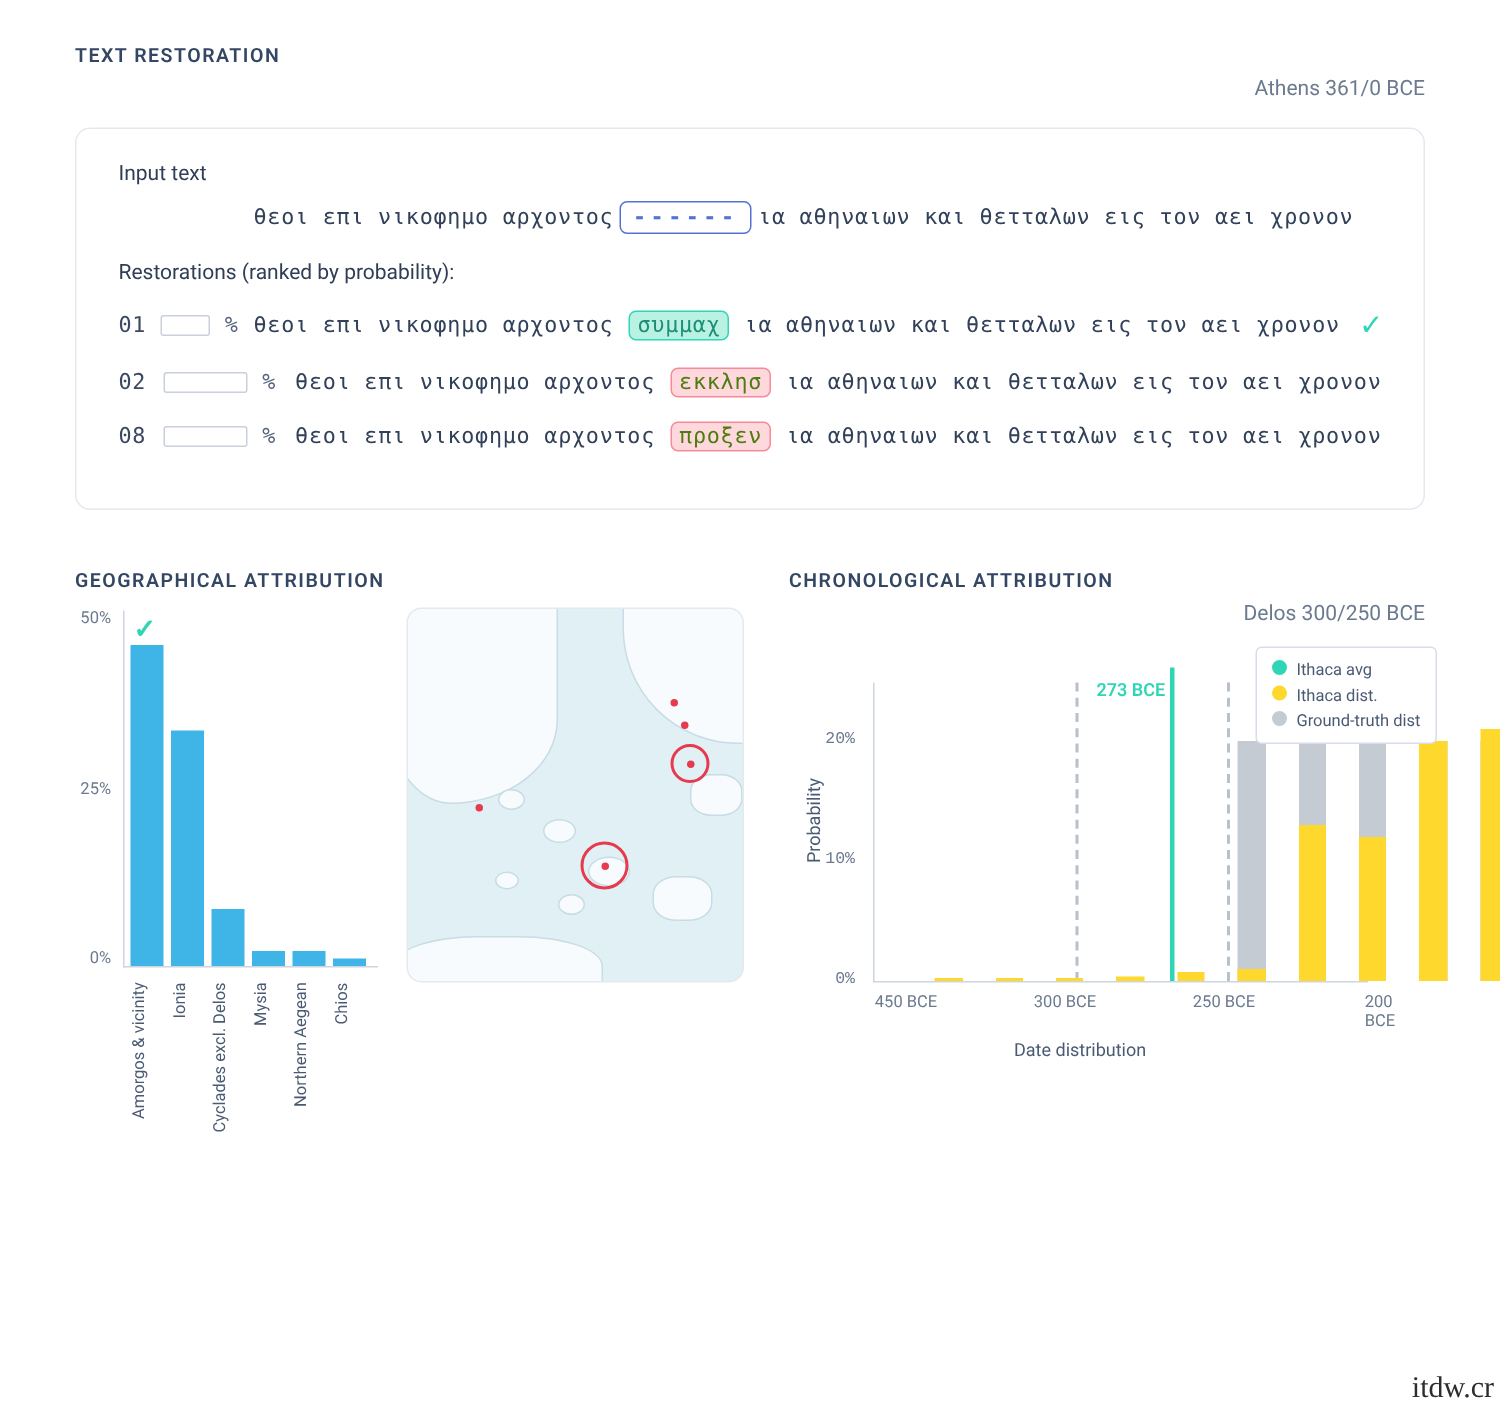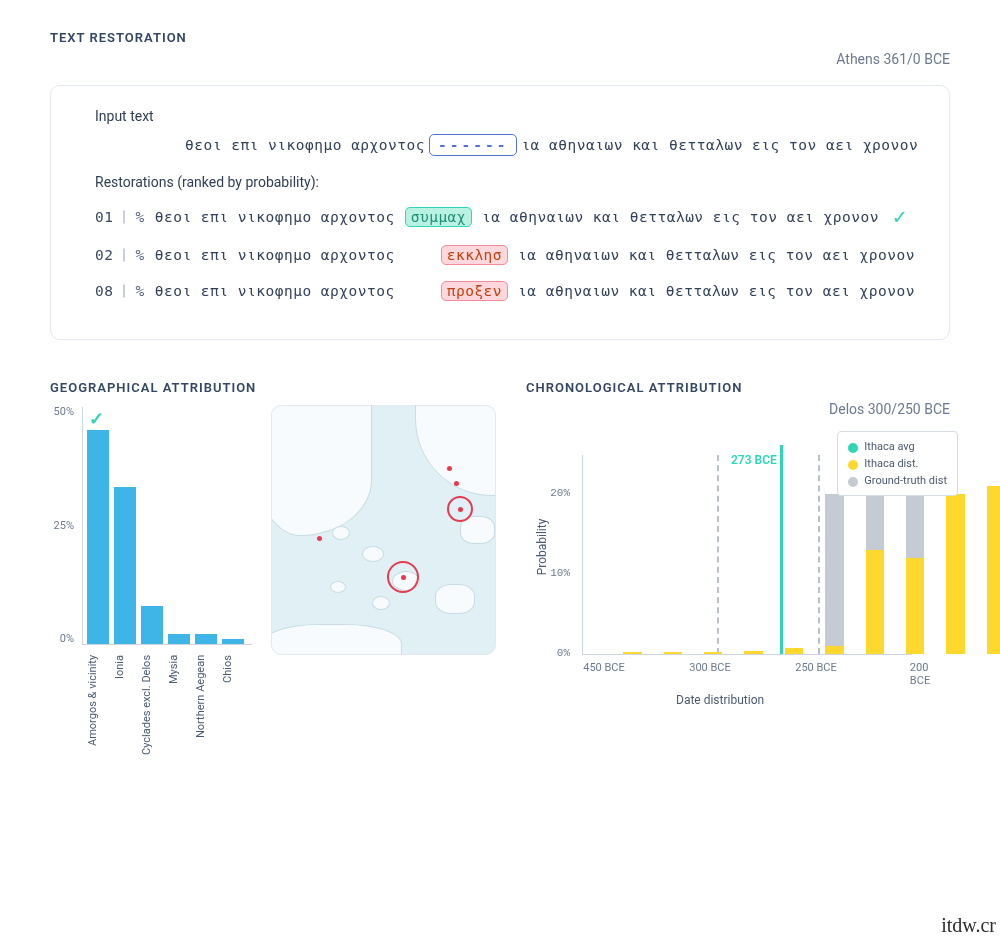--- a/index.html
+++ b/index.html
@@ -19,21 +19,21 @@
   }
   .section-subtitle {
     font-size: 14px;
     color: #6b7a8f;
     margin-bottom: 18px;
     text-align: right;
   }
   .panel {
     border: 1px solid #e4e9f0;
     border-radius: 10px;
-    padding: 22px 44px;
+    padding: 22px 28px;
     margin-bottom: 40px;
   }
   .panel-label {
     font-size: 14px;
     color: #2f3e55;
     margin-bottom: 10px;
   }
   .greek-line {
     font-family: ui-monospace, "SF Mono", Menlo, Consolas, monospace;
     font-size: 14.5px;
@@ -87,21 +87,21 @@
     height: 100%;
   }
   .green { background: #2fd6b5; }
   .pink { background: #f56476; }
   .pct { color: #56657d; width: 12px; }
   .pill {
     border-radius: 5px;
     padding: 1px 5px;
   }
   .pill-green { background: #b9f2e3; border: 1.5px solid #2fd6b5; color: #1d8f76; }
-  .pill-pink { background: #ffd8dd; border: 1.5px solid #f68a99; color: #c2410c; margin-left: 36px; }
+  .pill-pink { background: #ffd8dd; border: 1.5px solid #f68a99; color: #4d7c0f; }
   .check {
     color: #2fd6b5;
     font-size: 22px;
     font-weight: bold;
     margin-left: 4px;
   }
   .bottom-row {
     display: flex;
     gap: 30px;
   }
@@ -284,21 +284,21 @@
     position: absolute;
     right: -12px;
     top: -4px;
     border: 1px solid #d7dde6;
     border-radius: 4px;
     padding: 8px 10px;
     font-size: 11px;
     background: #fff;
     color: #4a5a73;
   }
-  .legend-row { display: flex; align-items: flex-end; gap: 6px; margin-bottom: 4px; }
+  .legend-row { display: flex; align-items: flex-start; gap: 6px; margin-bottom: 4px; }
   .legend-row:last-child { margin-bottom: 0; }
   .swatch { width: 10px; height: 10px; border-radius: 50%; }
   .footer-mark {
     position: fixed;
     right: 4px;
     bottom: 4px;
     font-size: 20px;
     color: #2c2c2c;
     font-family: Georgia, serif;
   }

